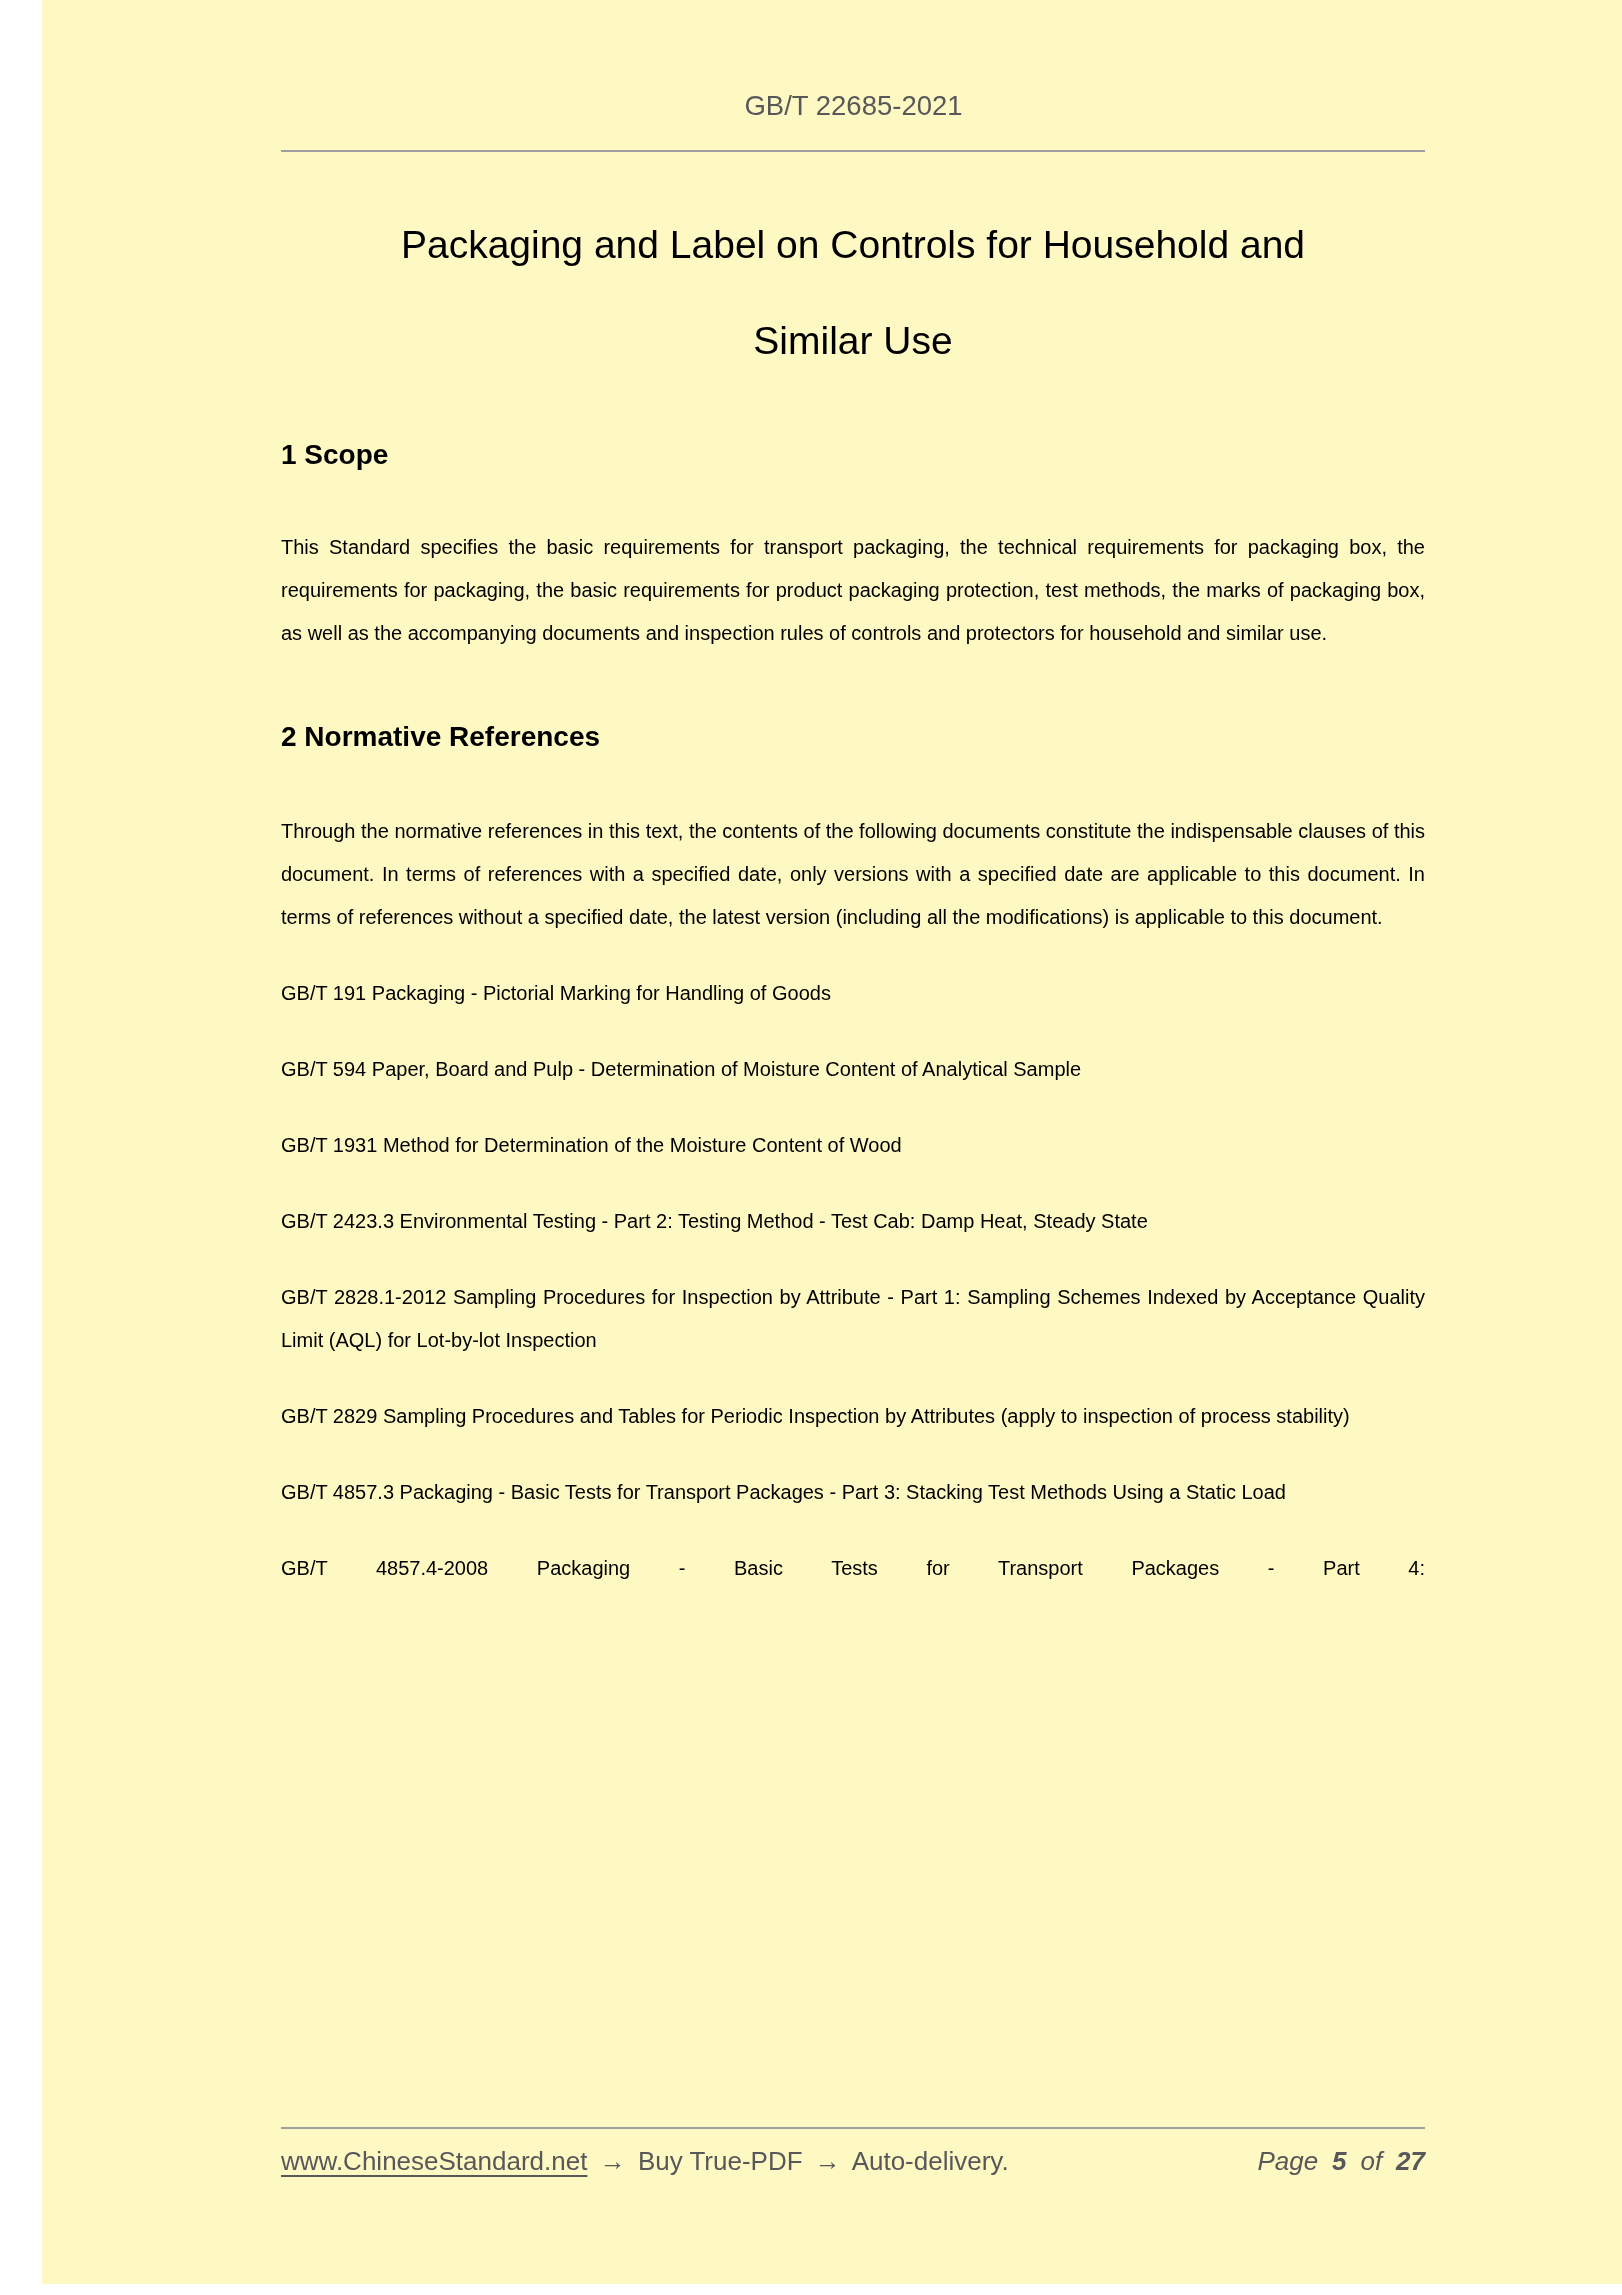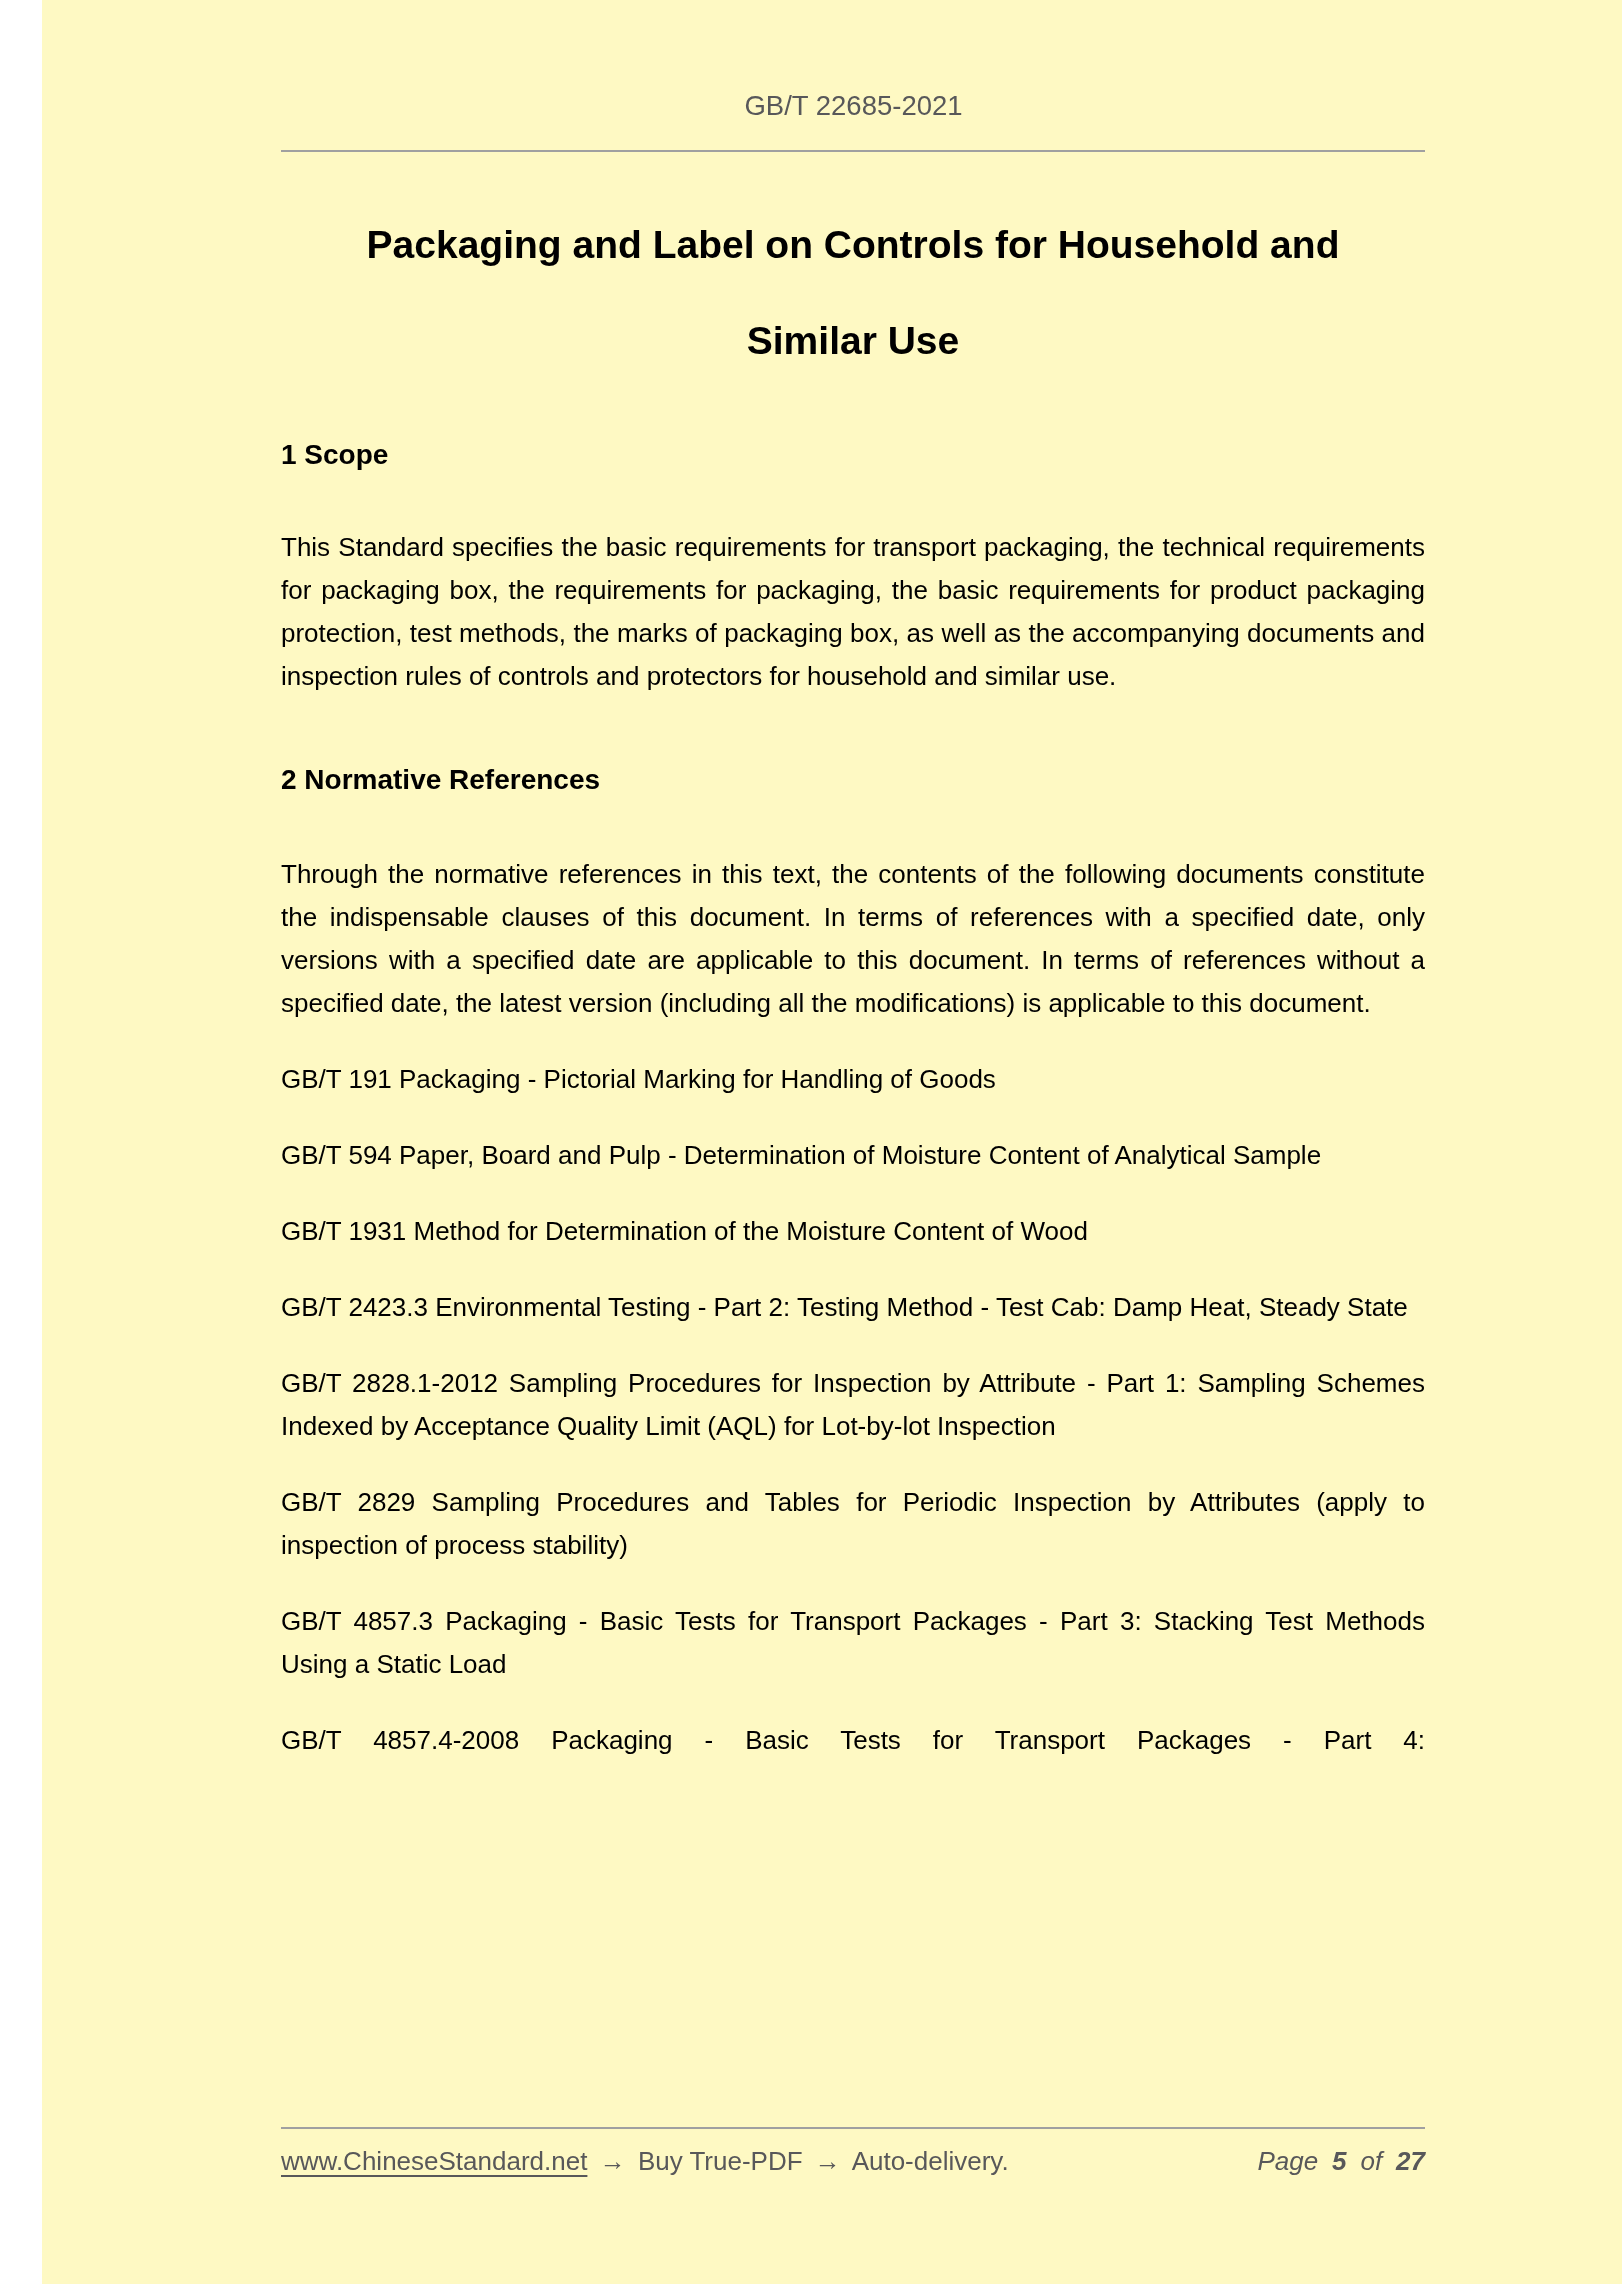--- a/index.html
+++ b/index.html
@@ -28,34 +28,34 @@
     margin: 28px 240px 0 239px;
     height: 1.7px;
     background: #a0a0a0;
   }
   .content {
     margin: 0 240px 0 239px;
   }
   .doc-title {
     margin: 45px 0 0 0;
     font-size: 39px;
-    font-weight: bold;
+    font-weight: normal;
     line-height: 96px;
     text-align: center;
   }
   h2.section-heading {
     font-size: 28px;
     font-weight: bold;
     line-height: 47px;
     margin: 0 0 48px 0;
   }
   h2.heading-scope { margin-top: 42px; }
   h2.heading-normative { margin-top: 58px; margin-bottom: 50px; }
   p.body-para {
-    font-size: 26px;
+    font-size: 20px;
     line-height: 43px;
     text-align: justify;
     margin: 0 0 33px 0;
   }
   p.scope-para-1 { margin-bottom: 30px; }
   p.scope-para-2 { margin-bottom: 0; }
   p.stretch-last {
     text-align-last: justify;
   }
   .footer-rule {

